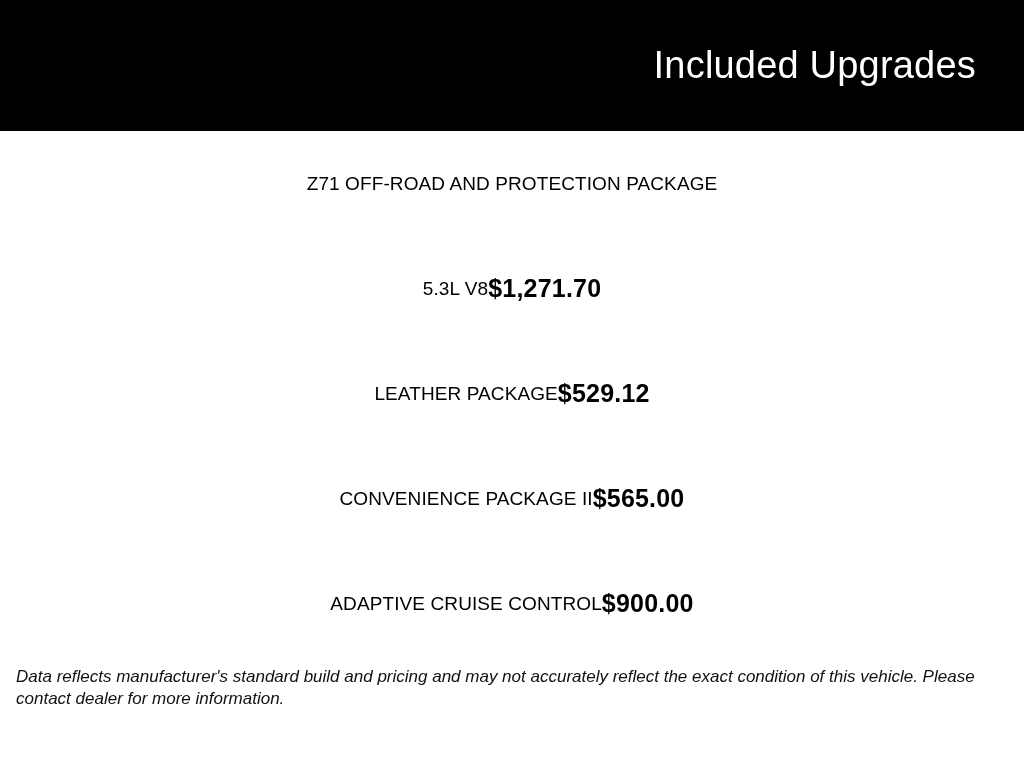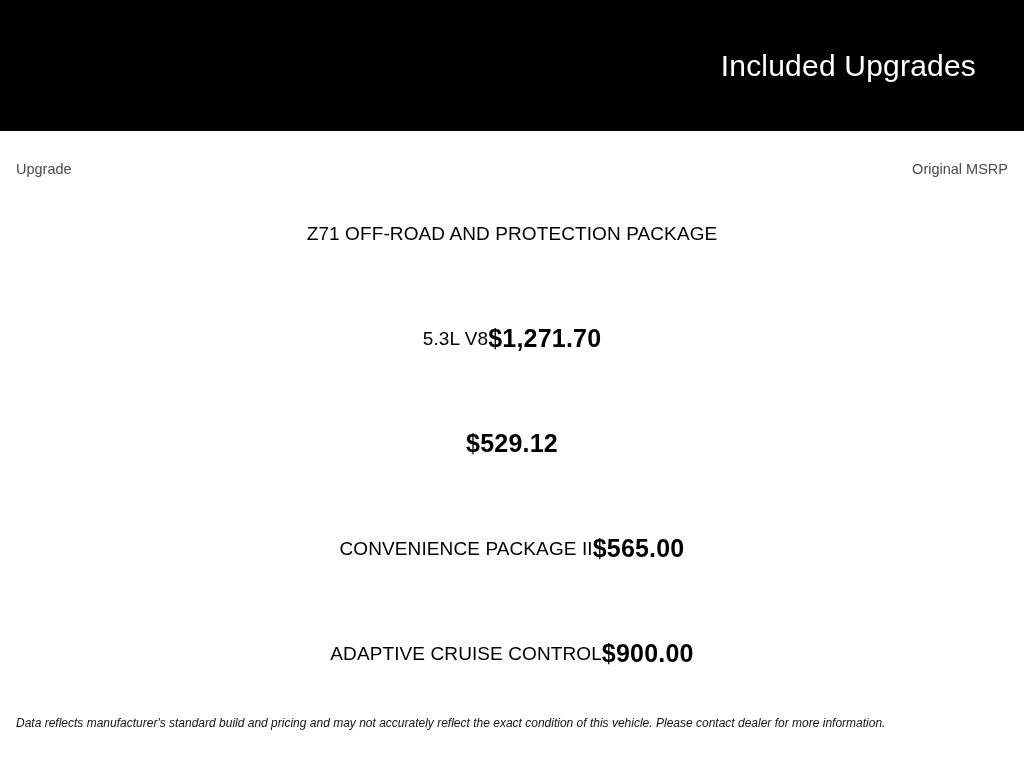--- a/index.html
+++ b/index.html
@@ -26,21 +26,21 @@
     height: 131px;
     flex: 0 0 131px;
     display: flex;
     align-items: center;
     justify-content: flex-end;
     box-sizing: border-box;
     padding-right: 48px;
   }
   .header-title {
     color: #ffffff;
-    font-size: 30px;
+    font-size: 38px;
     font-weight: 400;
     letter-spacing: 0.2px;
     line-height: 1.1;
   }
   .content {
     flex: 1 1 auto;
     box-sizing: border-box;
     padding: 0 16px 0 16px;
     display: flex;
     flex-direction: column;
@@ -74,55 +74,52 @@
     letter-spacing: 0.1px;
   }
   .row-price {
     font-size: 25px;
     font-weight: bold;
     color: #000000;
     letter-spacing: 0.2px;
     white-space: nowrap;
   }
   .disclaimer {
-    font-size: 12px;
+    font-size: 17px;
     font-style: italic;
     color: #111111;
     margin-top: 10px;
     line-height: 1.3;
   }
 </style>
 </head>
 <body>
 
 <div class="page">
 
   <div class="header">
     <div class="header-title">Included Upgrades</div>
   </div>
 
   <div class="content">
 
-    <div class="col-head">
-      <span>Upgrade</span>
-      <span>Original MSRP</span>
-    </div>
 
     <div class="rows">
 
       <div class="row">
         <div class="row-label">Z71 OFF-ROAD AND PROTECTION PACKAGE</div>
       </div>
 
       <div class="row">
         <div class="row-label">5.3L V8</div>
         <div class="row-price">$1,271.70</div>
       </div>
 
       <div class="row">
+        <div class="row-label">LEATHER PACKAGE</div>
         <div class="row-price">$529.12</div>
       </div>
 
       <div class="row">
         <div class="row-label">CONVENIENCE PACKAGE II</div>
         <div class="row-price">$565.00</div>
       </div>
 
       <div class="row">
         <div class="row-label">ADAPTIVE CRUISE CONTROL</div>

